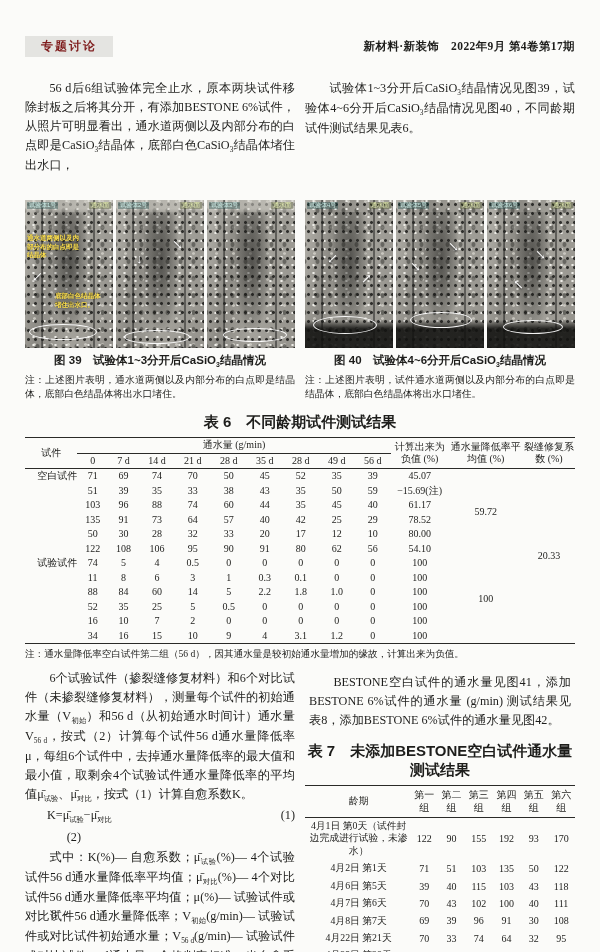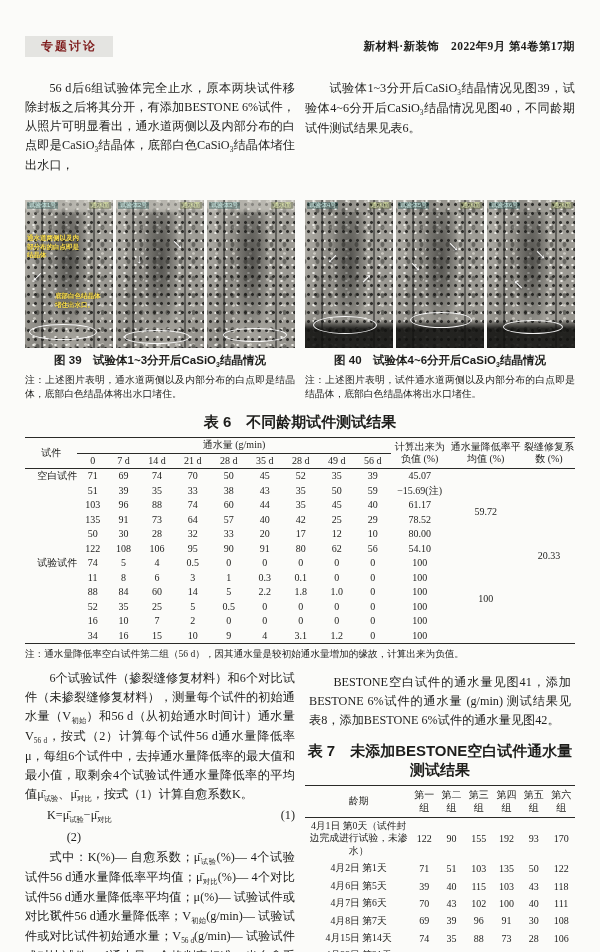--- a/index.html
+++ b/index.html
@@ -389,29 +389,20 @@
             <tr>
               <td class="age">4月8日 第7天</td>
               <td>69</td>
               <td>39</td>
               <td>96</td>
               <td>91</td>
               <td>30</td>
               <td>108</td>
             </tr>
             <tr>
-              <td class="age">4月15日 第14天</td>
-              <td>74</td>
-              <td>35</td>
-              <td>88</td>
-              <td>73</td>
-              <td>28</td>
-              <td>106</td>
-            </tr>
-            <tr>
               <td class="age">4月22日 第21天</td>
               <td>70</td>
               <td>33</td>
               <td>74</td>
               <td>64</td>
               <td>32</td>
               <td>95</td>
             </tr>
             <tr>
               <td class="age">4月29日 第28天</td>

